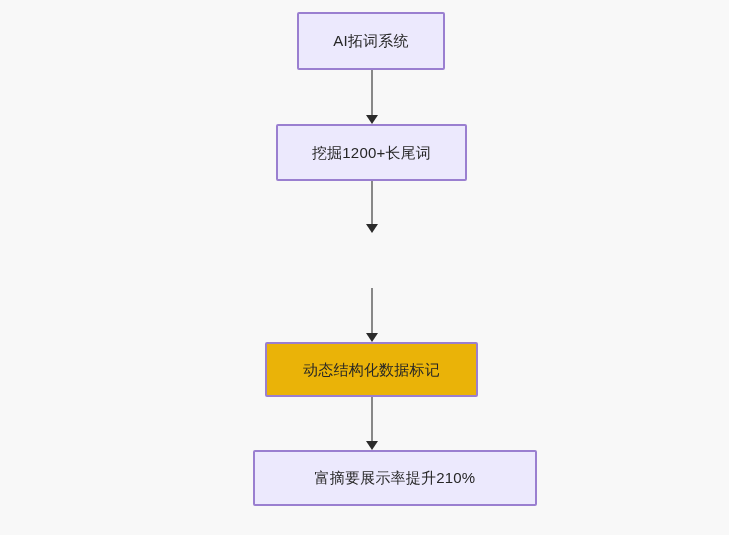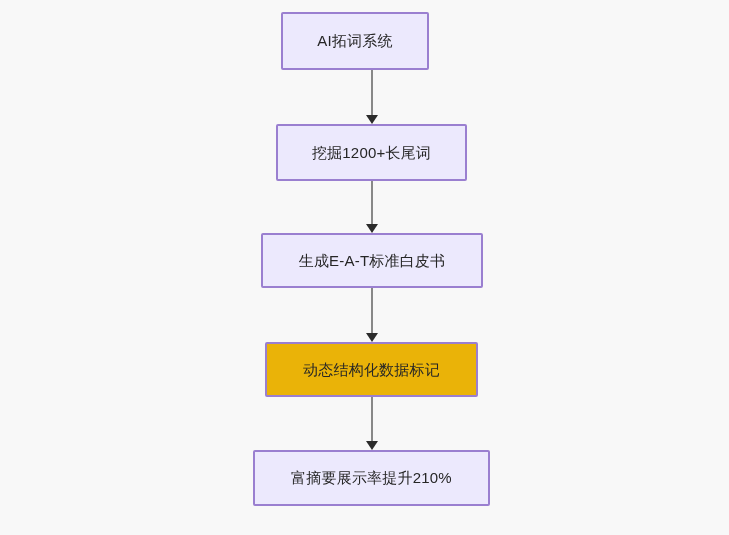--- a/index.html
+++ b/index.html
@@ -69,19 +69,18 @@
   </div>
   <div class="connector" id="edge-2" style="left: 371px; top: 288px; height: 54px;">
     <div class="line" style="height: 46px; background: rgb(136, 136, 136);"></div>
     <div class="arrowhead" style="top: 45px; border-top-color: rgb(43, 43, 43);"></div>
   </div>
   <div class="connector" id="edge-3" style="left: 371px; top: 397px; height: 53px;">
     <div class="line" style="height: 45px; background: rgb(136, 136, 136);"></div>
     <div class="arrowhead" style="top: 44px; border-top-color: rgb(43, 43, 43);"></div>
   </div>
 
-  <div class="node" id="node-0" style="left: 281px; top: 12px; width: 148px; height: 58px; background: rgb(236, 233, 253); border-color: rgb(154, 127, 208); color: rgb(38, 38, 38);">AI拓词系统</div>
+  <div class="node" id="node-0" style="left: 297px; top: 12px; width: 148px; height: 58px; background: rgb(236, 233, 253); border-color: rgb(154, 127, 208); color: rgb(38, 38, 38);">AI拓词系统</div>
   <div class="node" id="node-1" style="left: 276px; top: 124px; width: 191px; height: 57px; background: rgb(236, 233, 253); border-color: rgb(154, 127, 208); color: rgb(38, 38, 38);">挖掘1200+长尾词</div>
-  <div class="node" id="node-2" style="left: 261px; top: 233px; width: 222px; height: 55px; background: rgb(236, 233, 253); border-color: rgb(154, 127, 208); color: rgb(38, 38, 38);">生成E-A-T标准白皮书</div>
   <div class="node" id="node-3" style="left: 265px; top: 342px; width: 213px; height: 55px; background: #eab308; border-color: rgb(154, 127, 208); color: rgb(38, 38, 38);">动态结构化数据标记</div>
-  <div class="node" id="node-4" style="left: 253px; top: 450px; width: 237px; height: 56px; background: rgb(236, 233, 253); border-color: rgb(154, 127, 208); color: rgb(38, 38, 38);">富摘要展示率提升210%</div>
+  <div class="node" id="node-4" style="left: 253px; top: 450px; width: 284px; height: 56px; background: rgb(236, 233, 253); border-color: rgb(154, 127, 208); color: rgb(38, 38, 38);">富摘要展示率提升210%</div>
 
 </div>
 
 </body></html>

